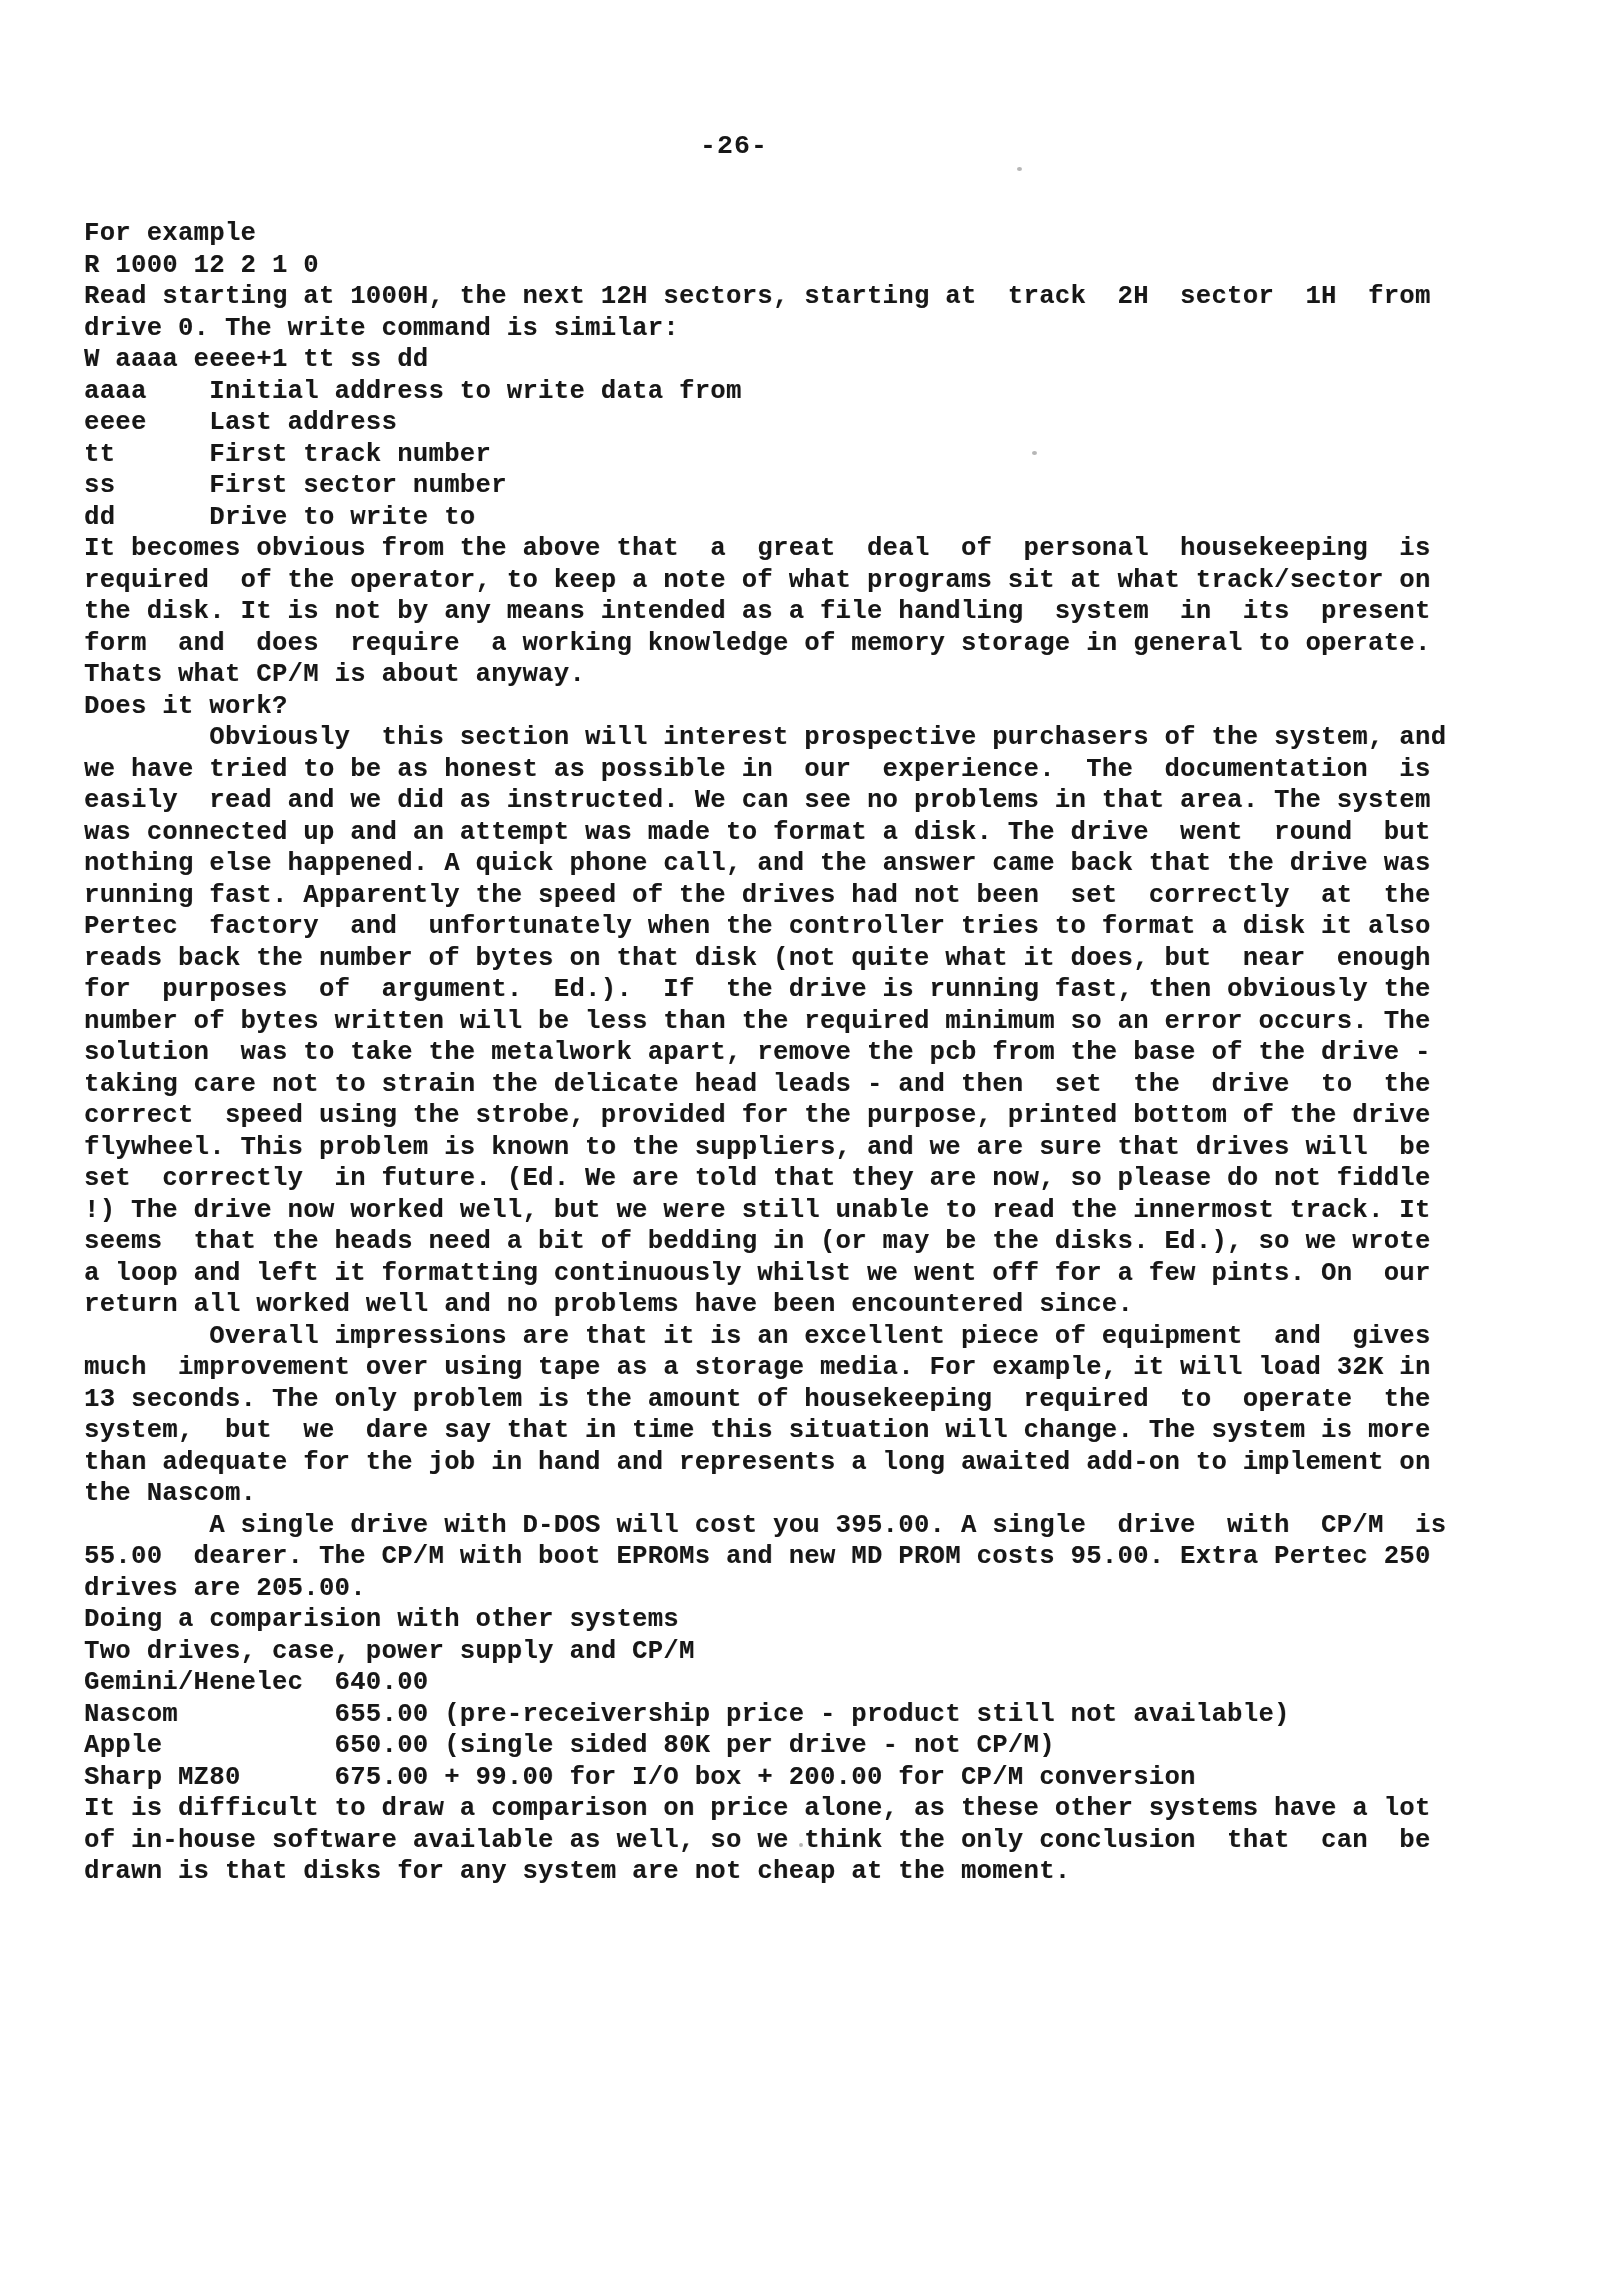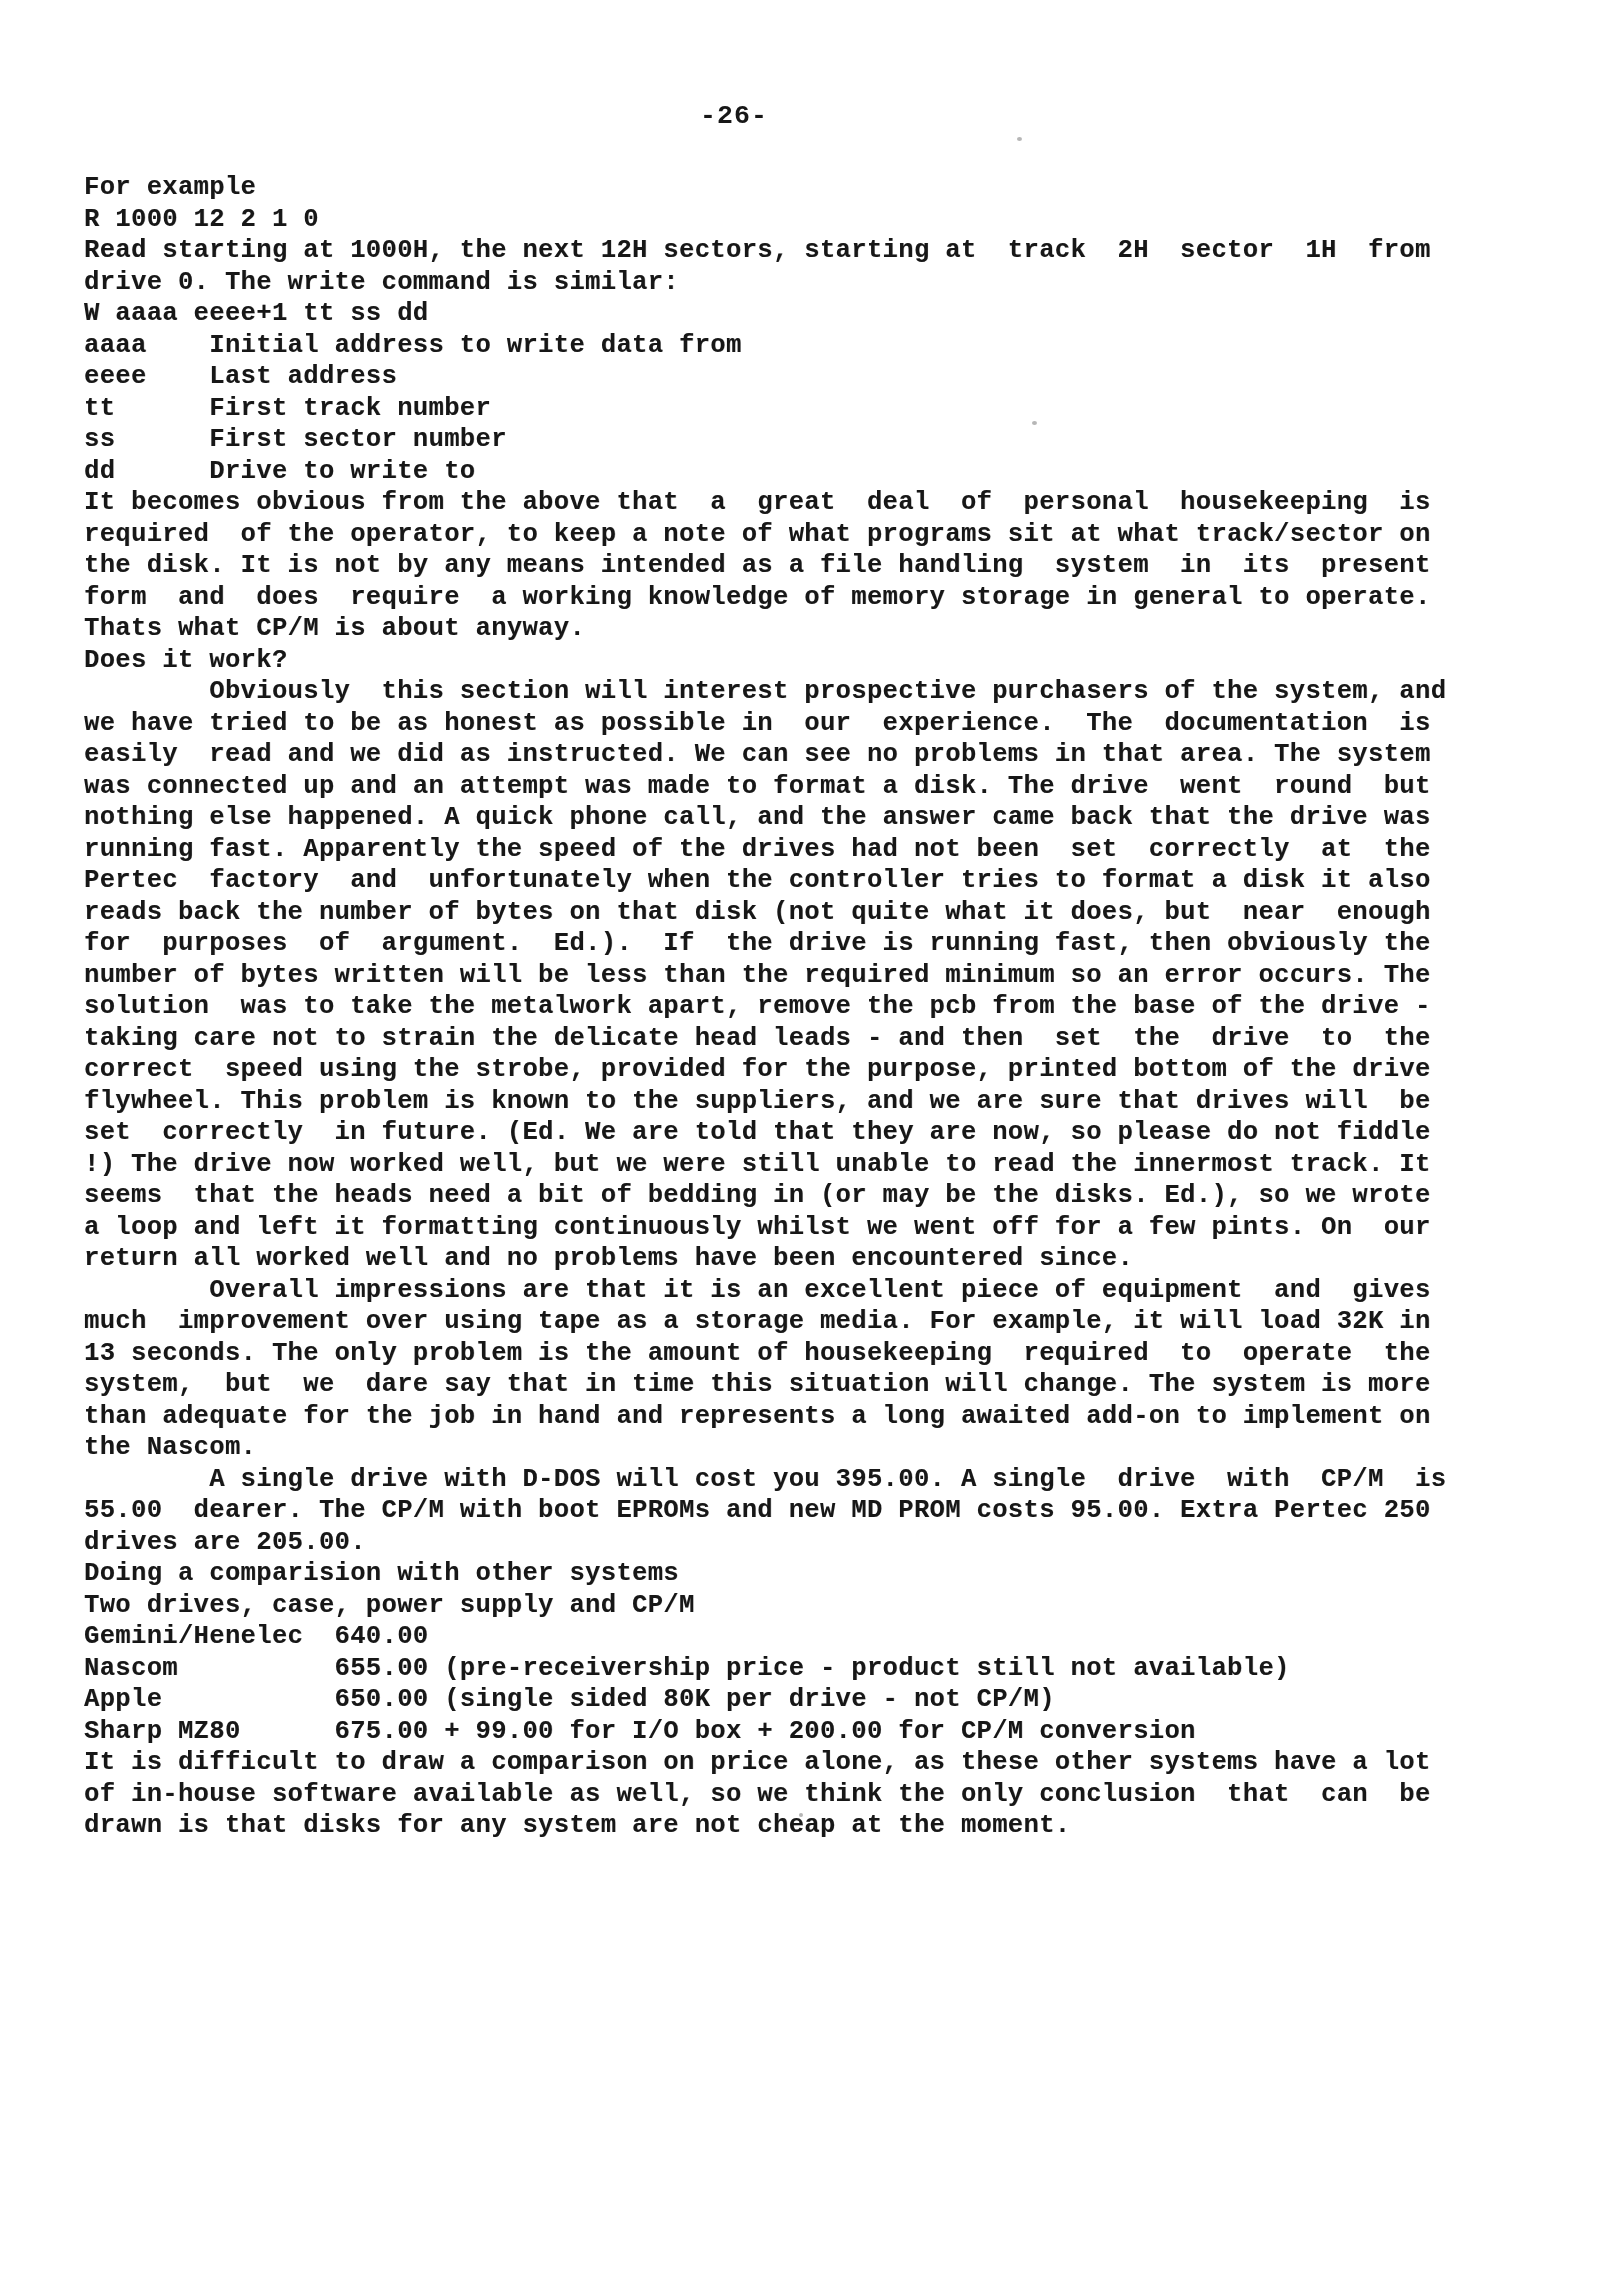--- a/index.html
+++ b/index.html
@@ -13,33 +13,34 @@
     position: relative;
     overflow: hidden;
   }
   .page {
     position: absolute;
     inset: 0;
     background: #ffffff;
     font-family: "Liberation Mono", "DejaVu Sans Mono", monospace;
     font-weight: 700;
     color: #171717;
+    margin-top: 30px;
   }
   .pagenum {
     position: absolute;
     top: 101px;
     left: 700px;
     font-size: 26.6px;
     letter-spacing: 1px;
     white-space: pre;
   }
   .textcol {
     position: absolute;
     left: 84px;
-    top: 172px;
+    top: 188px;
     width: 1458px;
   }
   pre.txt {
     margin: 0;
     font-family: inherit;
     font-weight: inherit;
     font-size: 25.6px;
     line-height: 31.5px;
     letter-spacing: 0.3px;
     white-space: pre;

